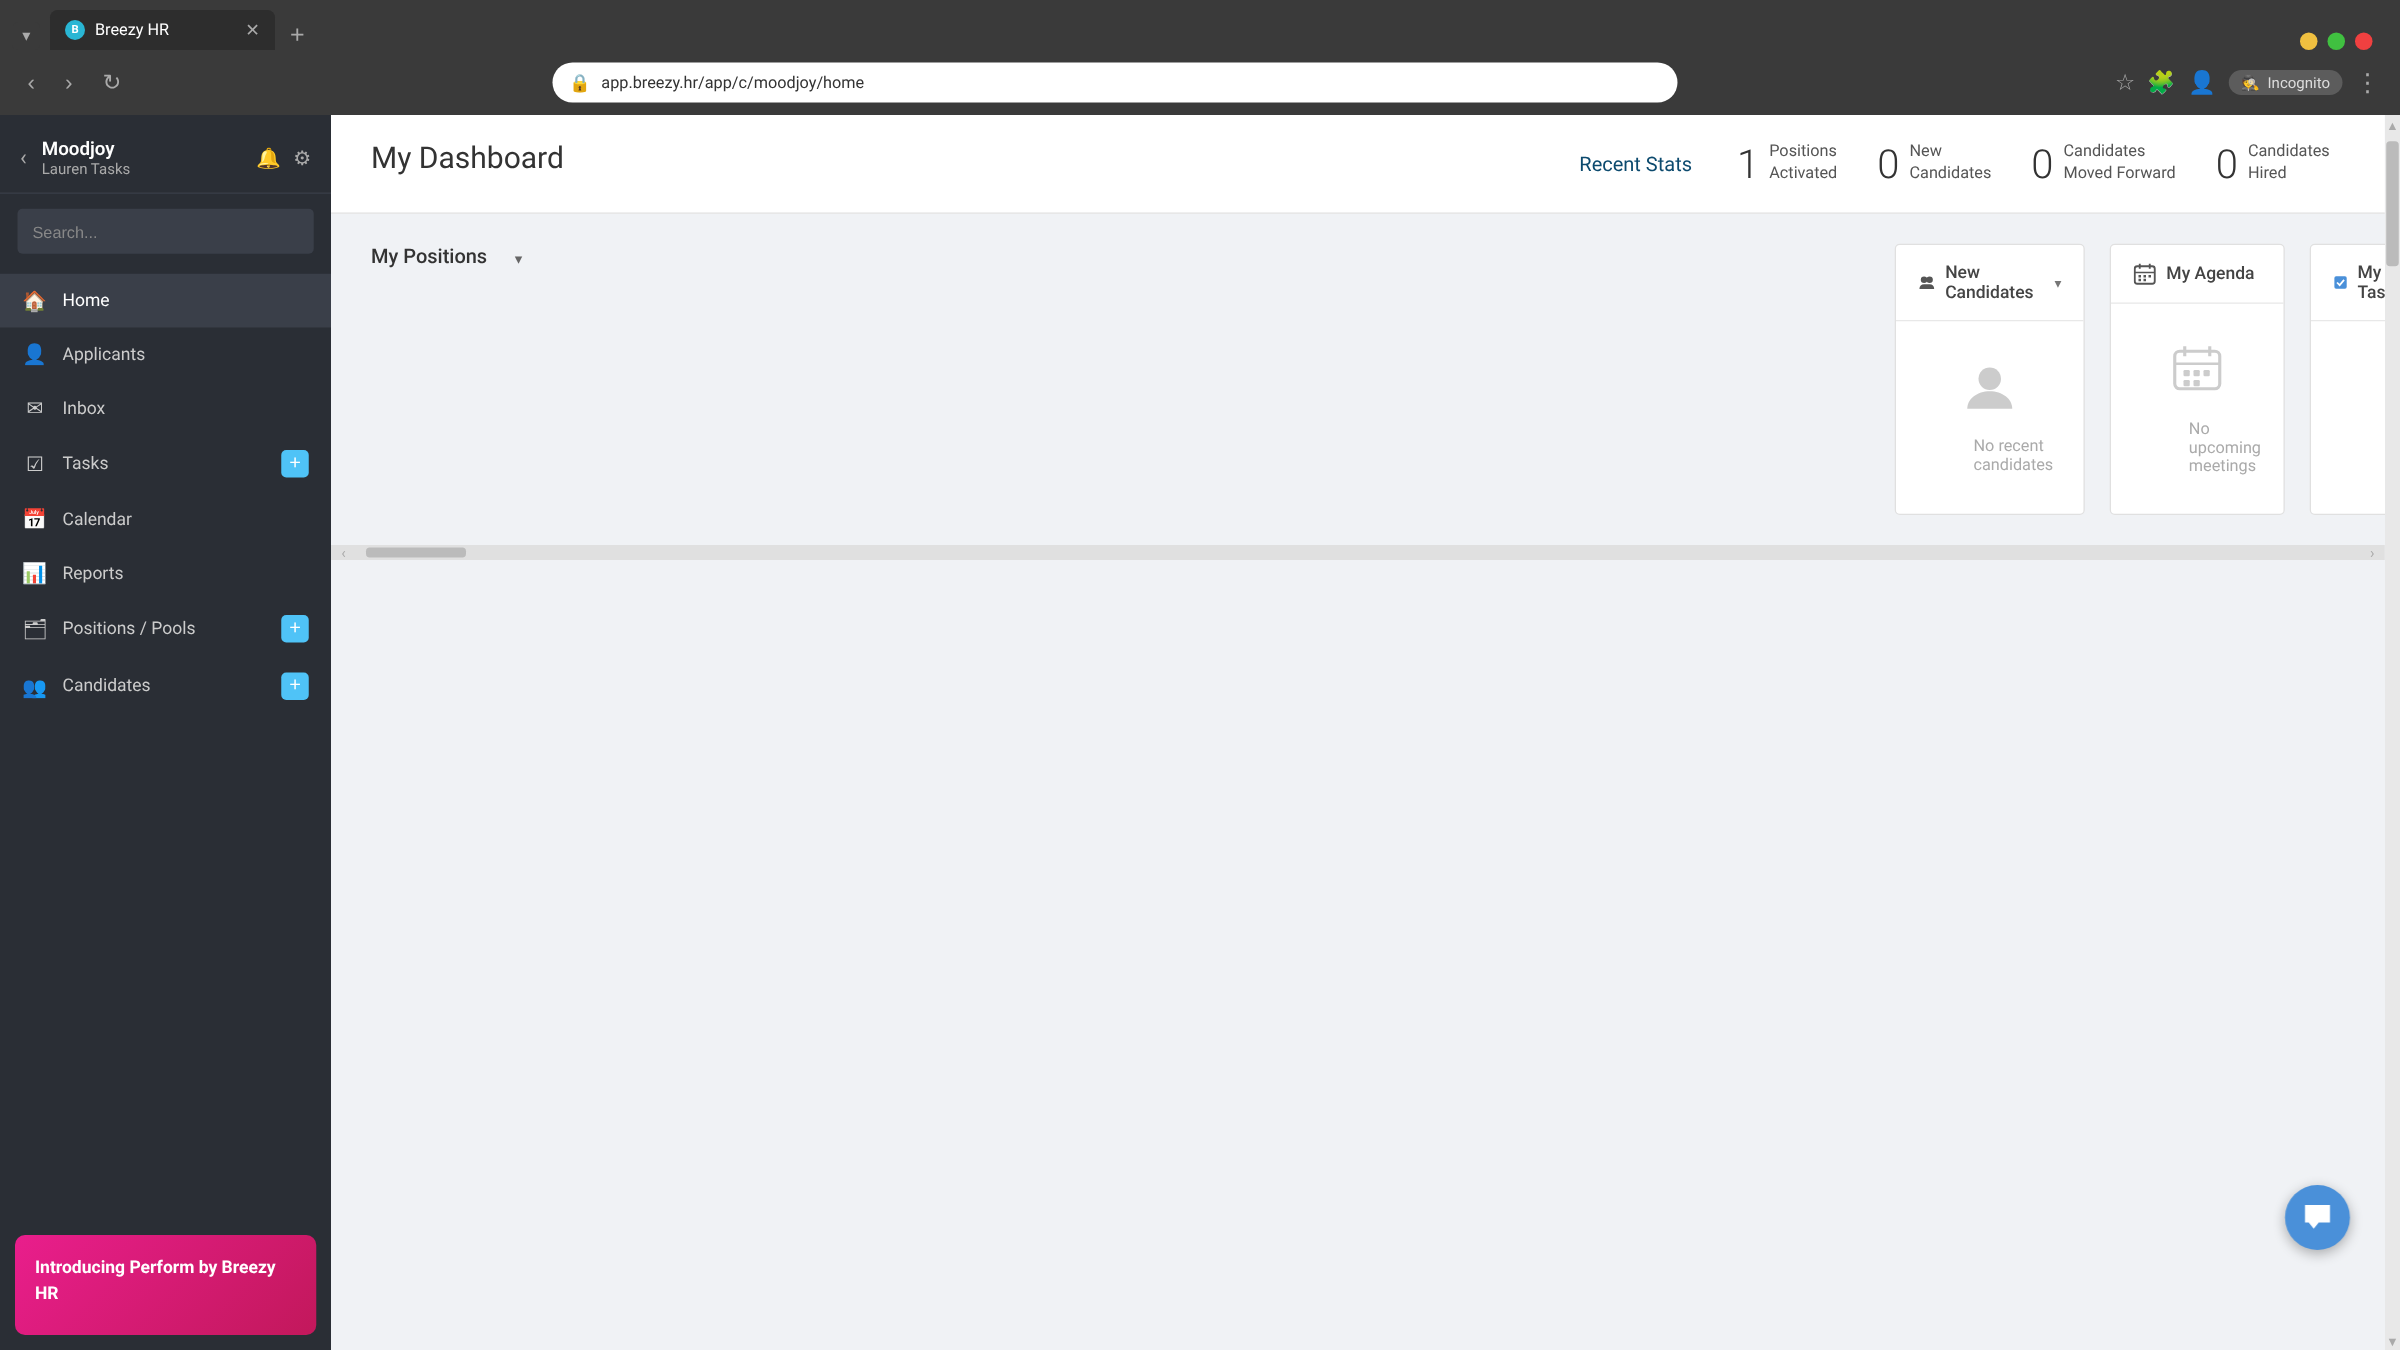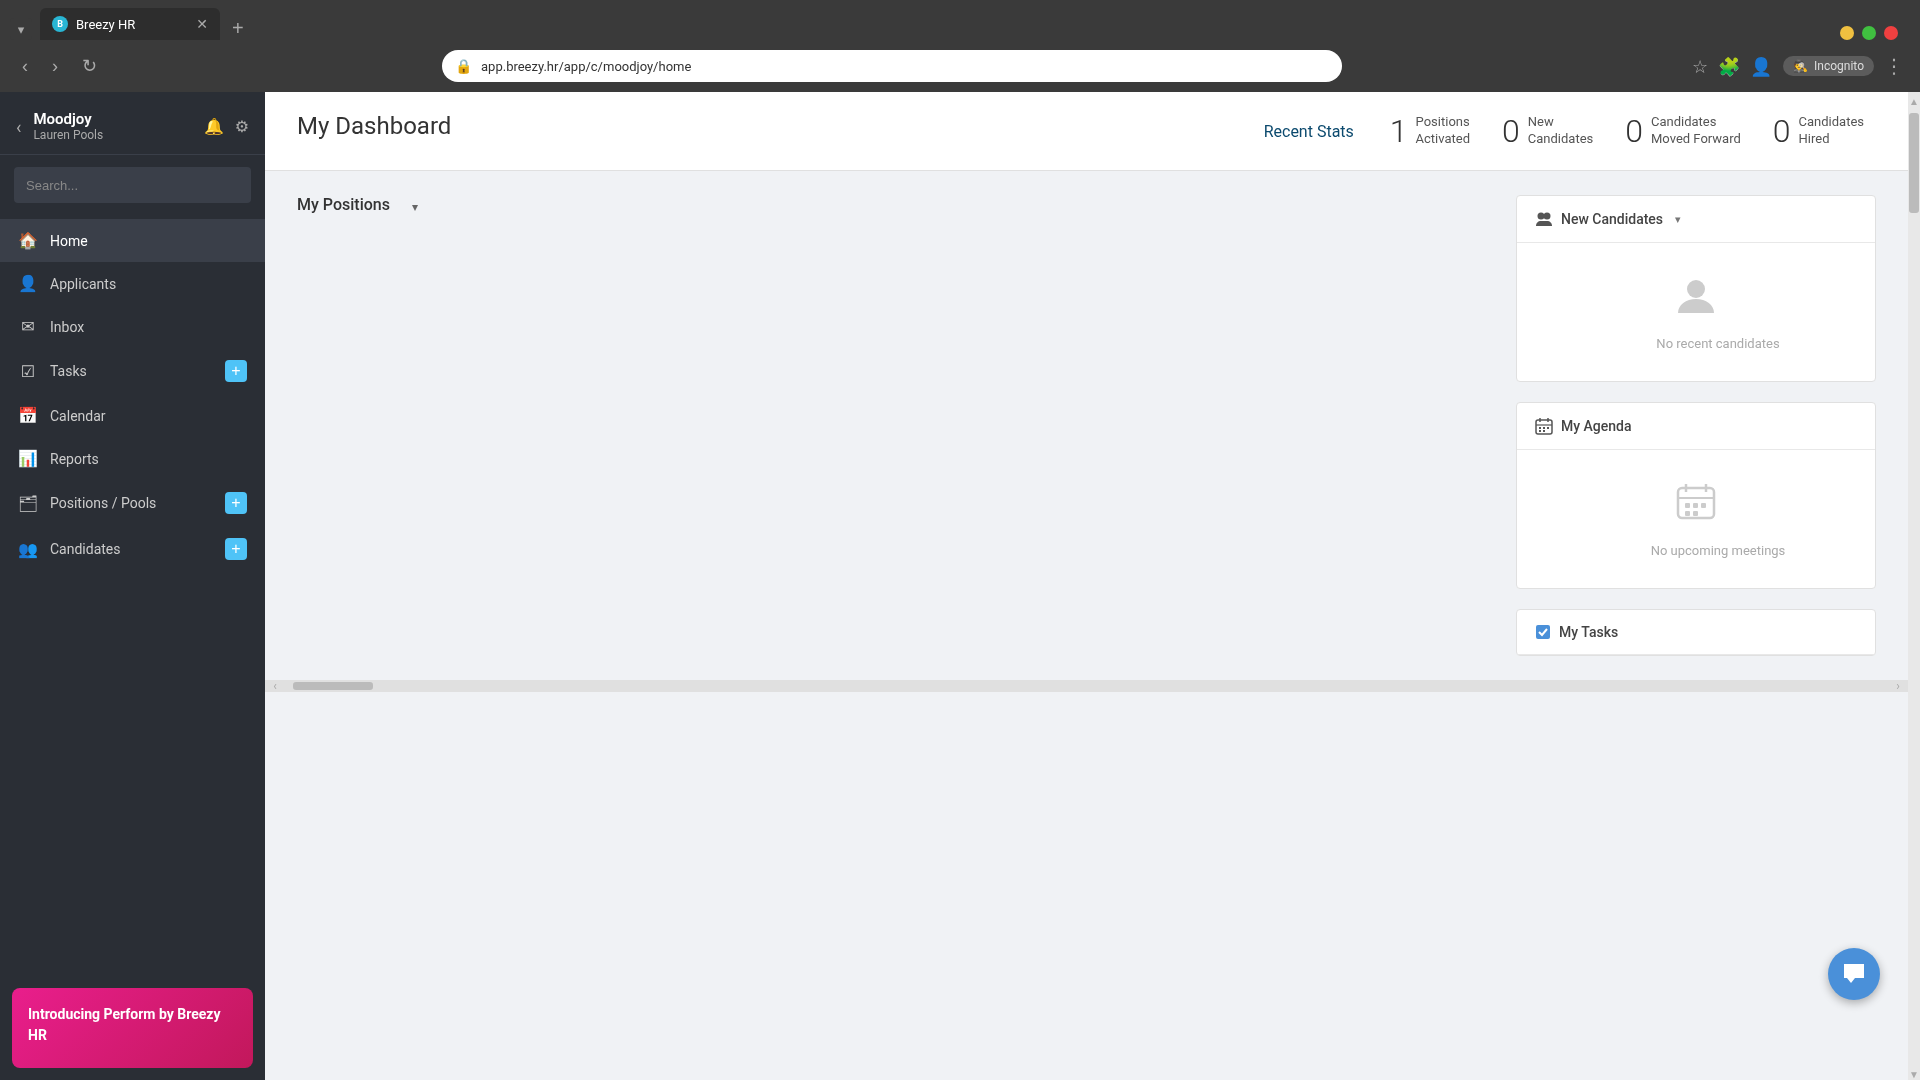--- a/index.html
+++ b/index.html
@@ -56,21 +56,21 @@
     .dashboard-title { font-size: 24px; font-weight: 400; color: #333; flex: 0 0 auto; }
     .recent-stats { display: flex; align-items: center; gap: 8px; margin-left: auto; }
     .stats-label { font-size: 16px; color: #0c4a6e; margin-right: 16px; }
     .stat-item { display: flex; align-items: center; gap: 8px; margin: 0 12px; }
     .stat-number { font-size: 32px; font-weight: 300; color: #333; }
     .stat-text { font-size: 13px; color: #555; line-height: 1.3; max-width: 90px; }
 
     
     .dashboard-body { padding: 24px 32px; display: flex; gap: 24px; }
     .left-panel { flex: 1; }
-    .right-panel { width: 360px; flex-shrink: 0; display: flex; flex-direction: column; gap: 20px; }
+    .right-panel { width: 360px; flex-shrink: 0; display: flex; flex-direction: row; gap: 20px; }
 
     
     .section-header { display: flex; align-items: flex-end; gap: 22px; margin-bottom: 14px; font-size: 16px; color: #333; font-weight: 500; cursor: pointer; }
     .section-header .chevron { font-size: 12px; color: #666; }
 
     .positions-card { background: #fff; border-radius: 4px; border: 1px solid #e0e0e0; padding: 40px; display: flex; align-items: center; justify-content: center; flex-direction: column; gap: 12px; min-height: 200px; }
     .empty-icon { color: #bbb; font-size: 40px; }
     .empty-text { color: #aaa; font-size: 14px; }
 
     
@@ -138,21 +138,21 @@
     </div>
   </div>
 
   <div class="app-layout">
 
     <div class="sidebar">
       <div class="sidebar-header">
         <span class="back-btn">‹</span>
         <div class="company-info">
           <div class="company-name">Moodjoy</div>
-          <div class="user-name">Lauren Pools</div>
+          <div class="user-name">Lauren Tasks</div>
         </div>
         <div class="sidebar-icons">
           <span class="sidebar-icon-btn">🔔</span>
           <span class="sidebar-icon-btn">⚙</span>
         </div>
       </div>
 
       <div class="search-box">
         <input class="search-input" type="text" placeholder="Search..." style="">
       </div>

